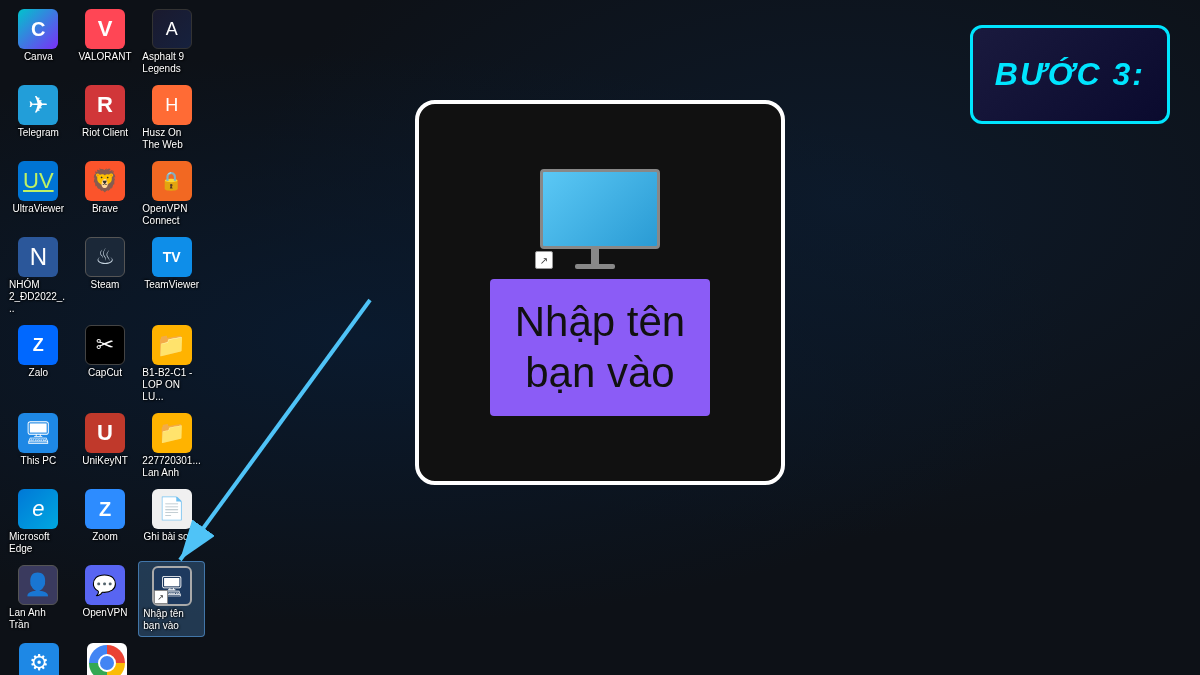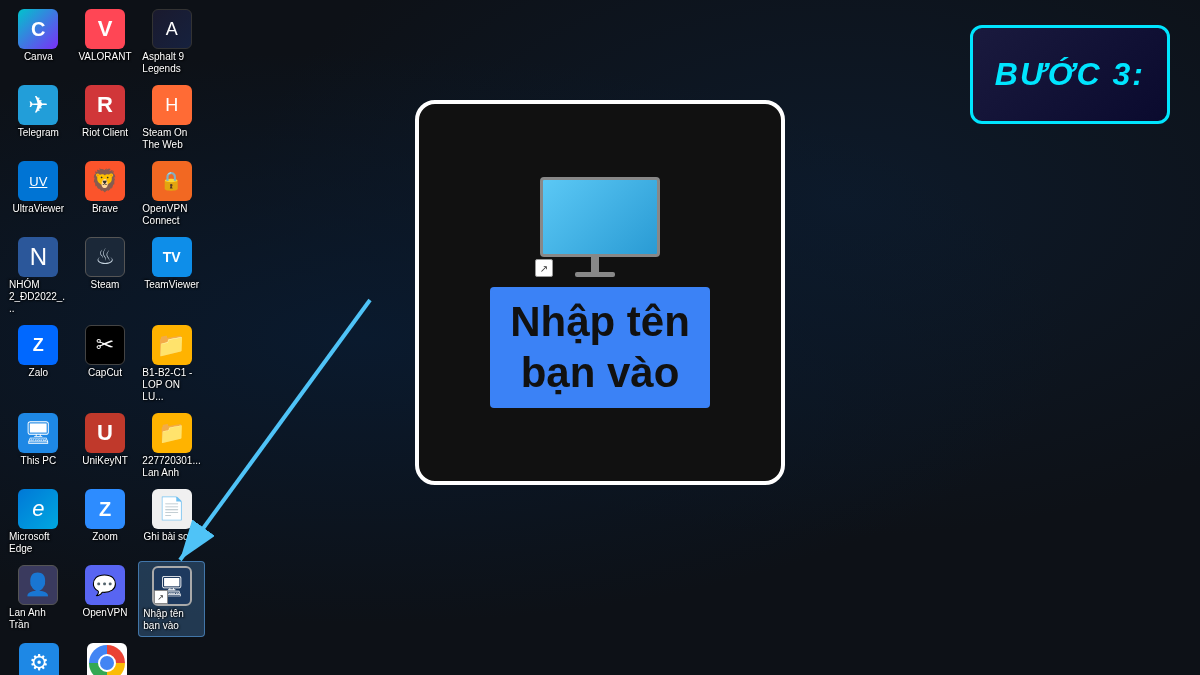--- a/index.html
+++ b/index.html
@@ -160,24 +160,24 @@
       border-radius: 2px;
       display: flex;
       align-items: center;
       justify-content: center;
       font-size: 10px;
       color: #333;
     }
 
     .popup-text {
       font-size: 42px;
-      font-weight: bold;
+      font-weight: normal;
       color: #111;
-      background: #3b82f6;
-      padding: 10px 20px;
+      background: #8b5cf6;
+      padding: 18px 20px;
       border-radius: 4px;
       text-align: center;
       line-height: 1.2;
       width: 220px;
     }
 
     
     .arrow-svg {
       position: absolute;
       left: 150px;
@@ -248,27 +248,27 @@
     <div class="desktop-icon">
       <div class="icon-img icon-telegram" style="color:white;font-size:24px;">✈</div>
       <span class="icon-label">Telegram</span>
     </div>
     <div class="desktop-icon">
       <div class="icon-img icon-riot" style="color:white;font-weight:bold;">R</div>
       <span class="icon-label">Riot Client</span>
     </div>
     <div class="desktop-icon">
       <div class="icon-img icon-husz" style="color:white;font-size:18px;">H</div>
-      <span class="icon-label">Steam On The Web</span>
-    </div>
-  </div>
-
-  <div class="icon-row">
-    <div class="desktop-icon">
-      <div class="icon-img icon-ultraviewer" style="color:#ffffff;font-size:13px;text-decoration:underline;">UV</div>
+      <span class="icon-label">Husz On The Web</span>
+    </div>
+  </div>
+
+  <div class="icon-row">
+    <div class="desktop-icon">
+      <div class="icon-img icon-ultraviewer" style="color:#bef264;font-size:22px;text-decoration:underline;">UV</div>
       <span class="icon-label">UltraViewer</span>
     </div>
     <div class="desktop-icon">
       <div class="icon-img icon-brave" style="color:white;font-size:22px;">🦁</div>
       <span class="icon-label">Brave</span>
     </div>
     <div class="desktop-icon">
       <div class="icon-img icon-openvpn" style="color:white;font-size:18px;">🔒</div>
       <span class="icon-label">OpenVPN Connect</span>
     </div>

